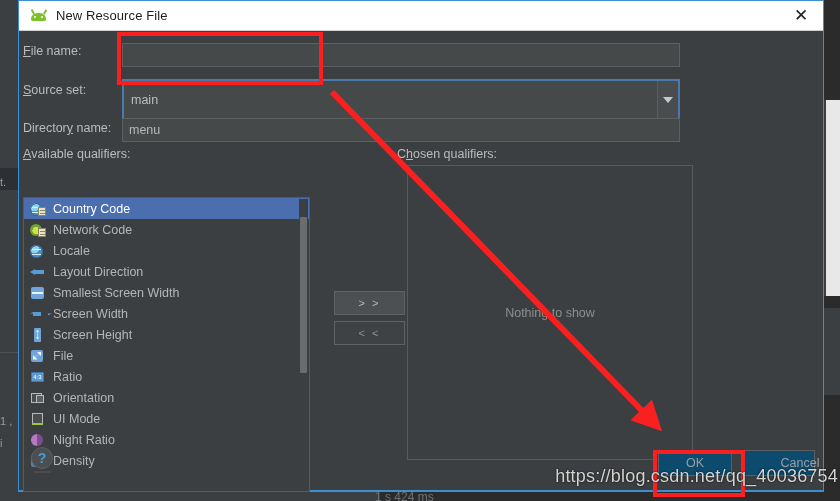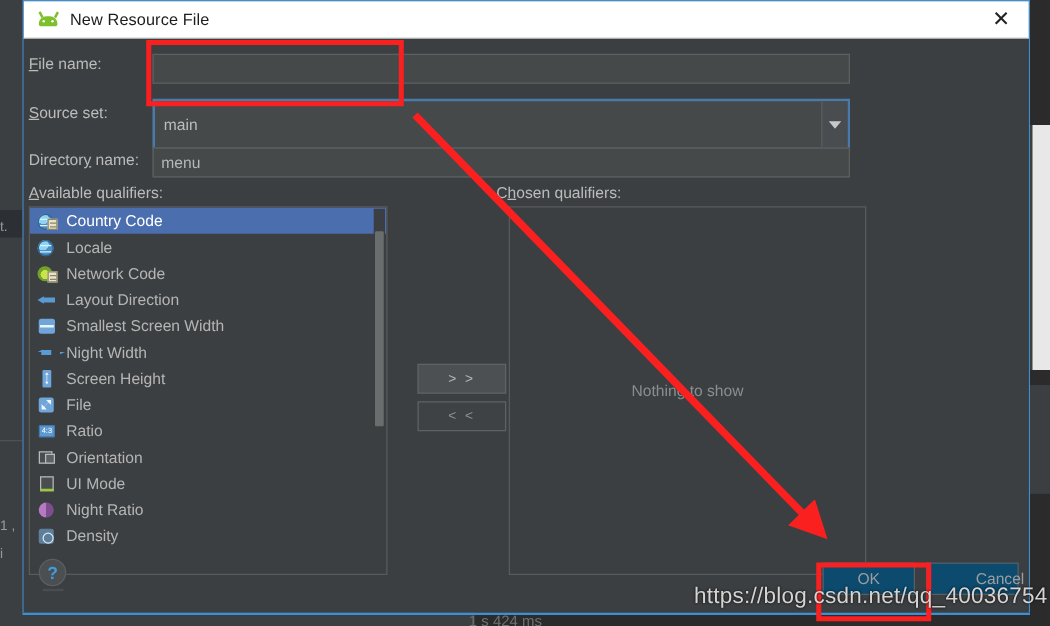--- a/index.html
+++ b/index.html
@@ -87,21 +87,21 @@
   }
   .combo .arrowbox i {
     width: 0; height: 0; border-left: 5px solid transparent;
     border-right: 5px solid transparent; border-top: 6px solid #c8c8c8;
     display: block;
   }
 
   
   .listbox {
     position: absolute; background: #3c3f41;
-    border: 1px solid #585b5d; overflow: hidden;
+    border: 1px solid #585b5d; overflow: hidden; margin-top: 32px;
   }
   .listrow {
     height: 21px; display: flex; align-items: center;
     padding-left: 6px; color: #b5b5b5; font-size: 12.5px;
     white-space: nowrap;
   }
   .listrow.sel { background: #4b6eaf; color: #ffffff; }
   .qi { width: 16px; height: 14px; margin-right: 7px; position: relative; flex: none; }
 
   
@@ -343,48 +343,48 @@
         <div id="avail-rows">
             <div class="listrow sel">
               <span class="qi">
                 <span class="ic-globe"></span>
                 <span class="ic-card"></span>
               </span>
               <span>Country Code</span>
             </div>
             <div class="listrow">
               <span class="qi">
-                <span class="ic-globe"></span>
-              </span>
-              <span>Locale</span>
-            </div>
-            <div class="listrow">
-              <span class="qi">
                 <span class="ic-wifi"></span>
                 <span class="ic-card"></span>
               </span>
               <span>Network Code</span>
             </div>
             <div class="listrow">
               <span class="qi">
+                <span class="ic-globe"></span>
+              </span>
+              <span>Locale</span>
+            </div>
+            <div class="listrow">
+              <span class="qi">
                 <span class="ic-arrow-l"></span>
               </span>
               <span>Layout Direction</span>
             </div>
             <div class="listrow">
               <span class="qi">
                 <span class="ic-4way"></span>
               </span>
               <span>Smallest Screen Width</span>
             </div>
             <div class="listrow">
               <span class="qi">
                 <span class="ic-arrow-h"></span>
               </span>
-              <span>Night Width</span>
+              <span>Screen Width</span>
             </div>
             <div class="listrow">
               <span class="qi">
                 <span class="ic-arrow-v"></span>
               </span>
               <span>Screen Height</span>
             </div>
             <div class="listrow">
               <span class="qi">
                 <span class="ic-diag"></span>

